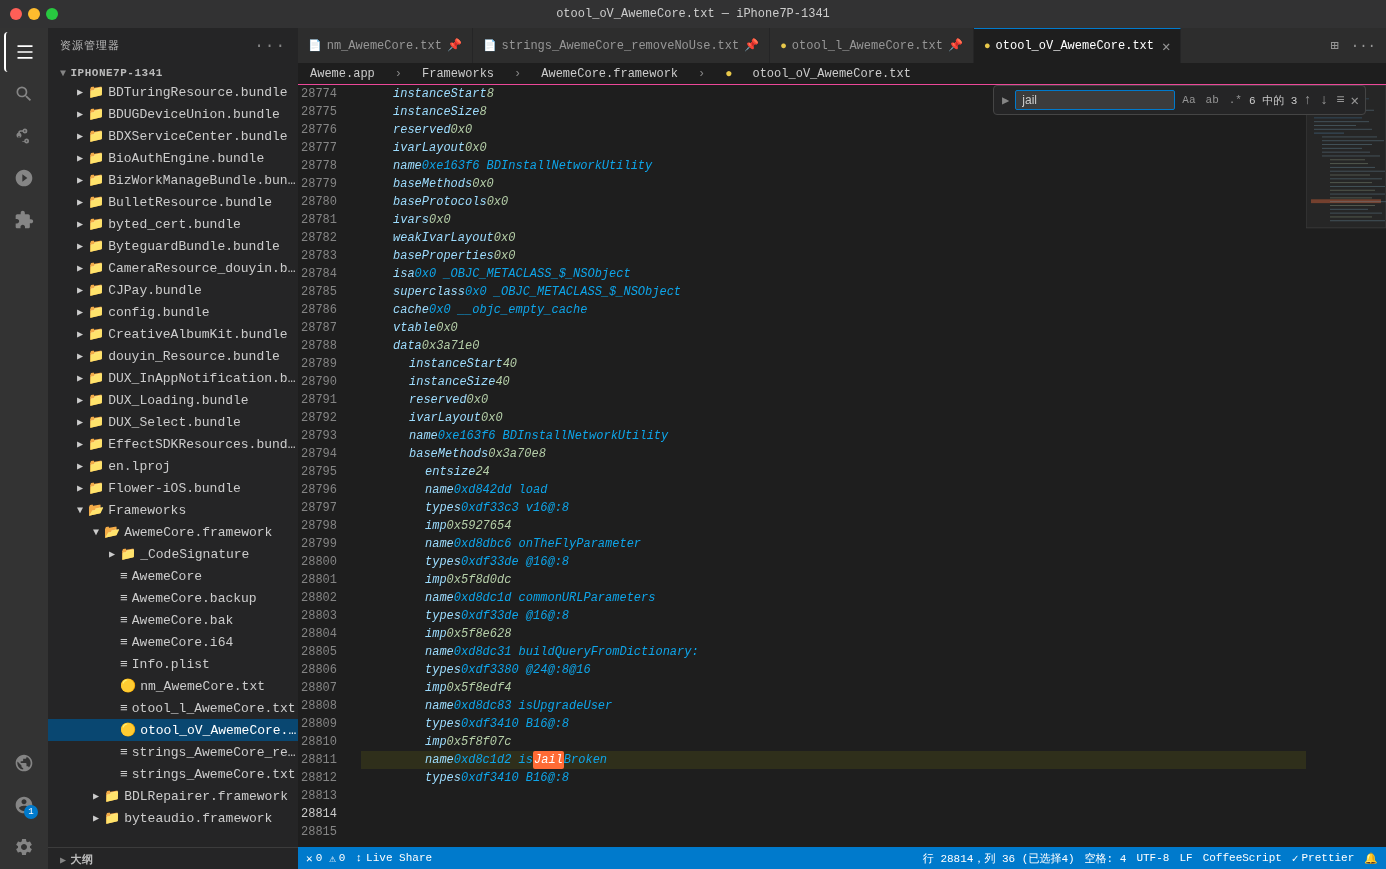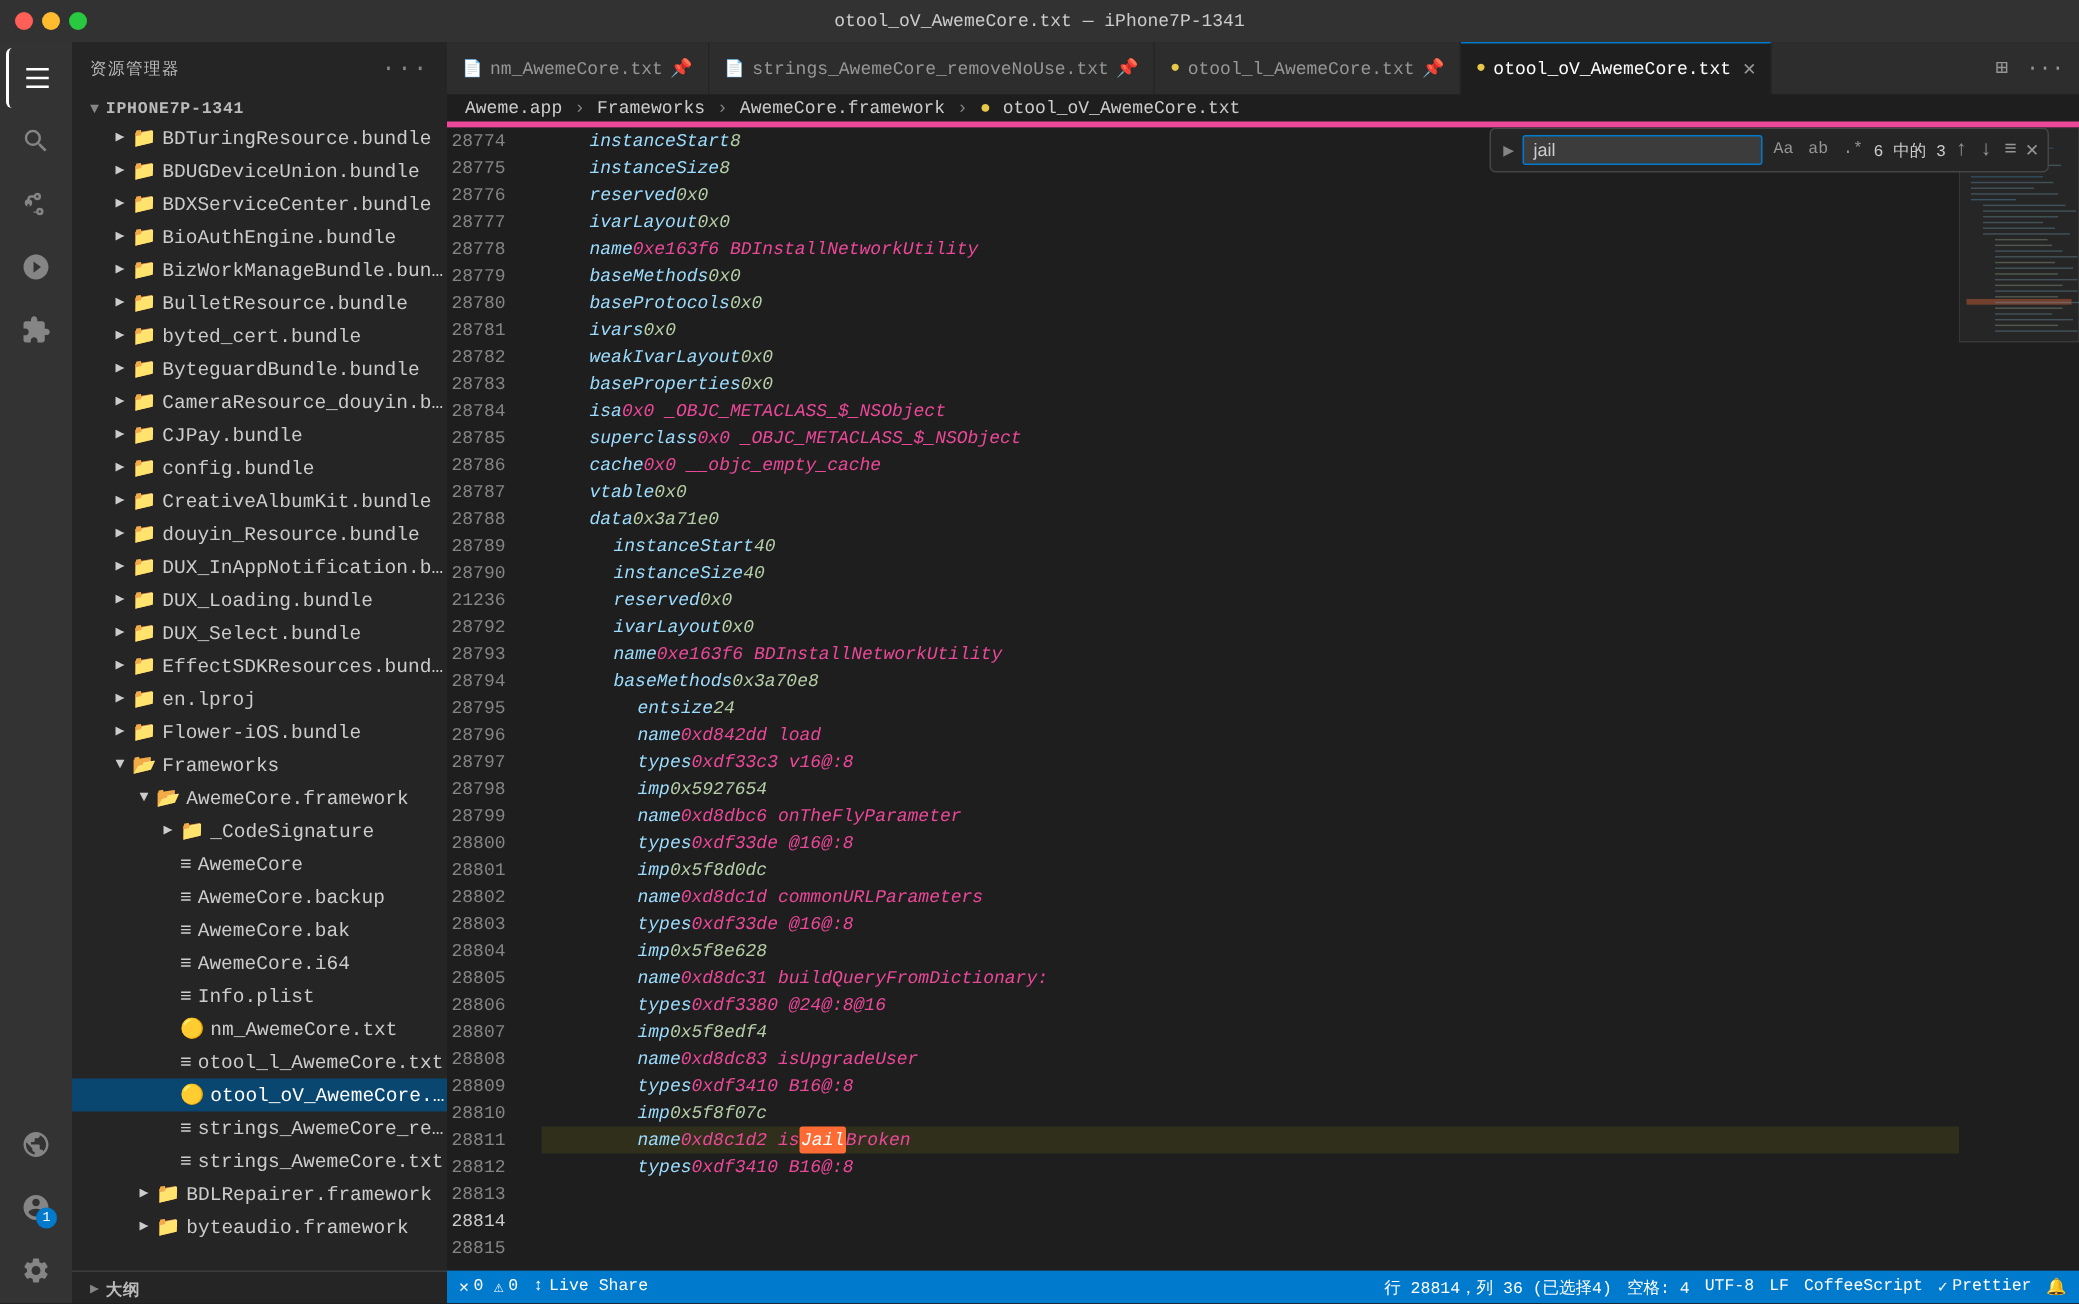--- a/index.html
+++ b/index.html
@@ -199,22 +199,22 @@
     
     #breadcrumb {
       height: 22px;
       background: #1e1e1e;
       display: flex;
       align-items: center;
       padding: 0 12px;
       font-size: 12px;
       color: #cccccc;
       flex-shrink: 0;
-      border-bottom: 4px solid #ec4899;
-      gap: 8px;
+      border-bottom: 1px solid #ec4899;
+      gap: 20px;
     }
     .breadcrumb-sep { color: #858585; }
 
     
     #editor-content {
       flex: 1;
       display: flex;
       overflow: hidden;
       position: relative;
     }
@@ -319,21 +319,21 @@
     .statusbar-left { display: flex; align-items: center; gap: 10px; }
     .statusbar-right { margin-left: auto; display: flex; align-items: center; gap: 10px; }
     .statusbar-item { cursor: pointer; white-space: nowrap; }
     .status-error { display: flex; align-items: center; gap: 3px; }
 
     
     .c-number { color: #b5cea8; }
     .c-key { color: #9cdcfe; }
     .c-hex { color: #b5cea8; }
     .c-keyword { color: #569cd6; }
-    .c-text { color: #ec4899; }
+    .c-text { color: #0ea5e9; }
 
     .line-num {
       height: 18px;
       line-height: 18px;
       display: flex;
       align-items: center;
       justify-content: flex-end;
       padding-right: 8px;
       color: #858585;
       font-size: 12px;
@@ -648,21 +648,21 @@
         <div class="line-num">28781</div>
         <div class="line-num">28782</div>
         <div class="line-num">28783</div>
         <div class="line-num">28784</div>
         <div class="line-num">28785</div>
         <div class="line-num">28786</div>
         <div class="line-num">28787</div>
         <div class="line-num">28788</div>
         <div class="line-num">28789</div>
         <div class="line-num">28790</div>
-        <div class="line-num">21236</div>
+        <div class="line-num">28791</div>
         <div class="line-num">28792</div>
         <div class="line-num">28793</div>
         <div class="line-num">28794</div>
         <div class="line-num">28795</div>
         <div class="line-num">28796</div>
         <div class="line-num">28797</div>
         <div class="line-num">28798</div>
         <div class="line-num">28799</div>
         <div class="line-num">28800</div>
         <div class="line-num">28801</div>

